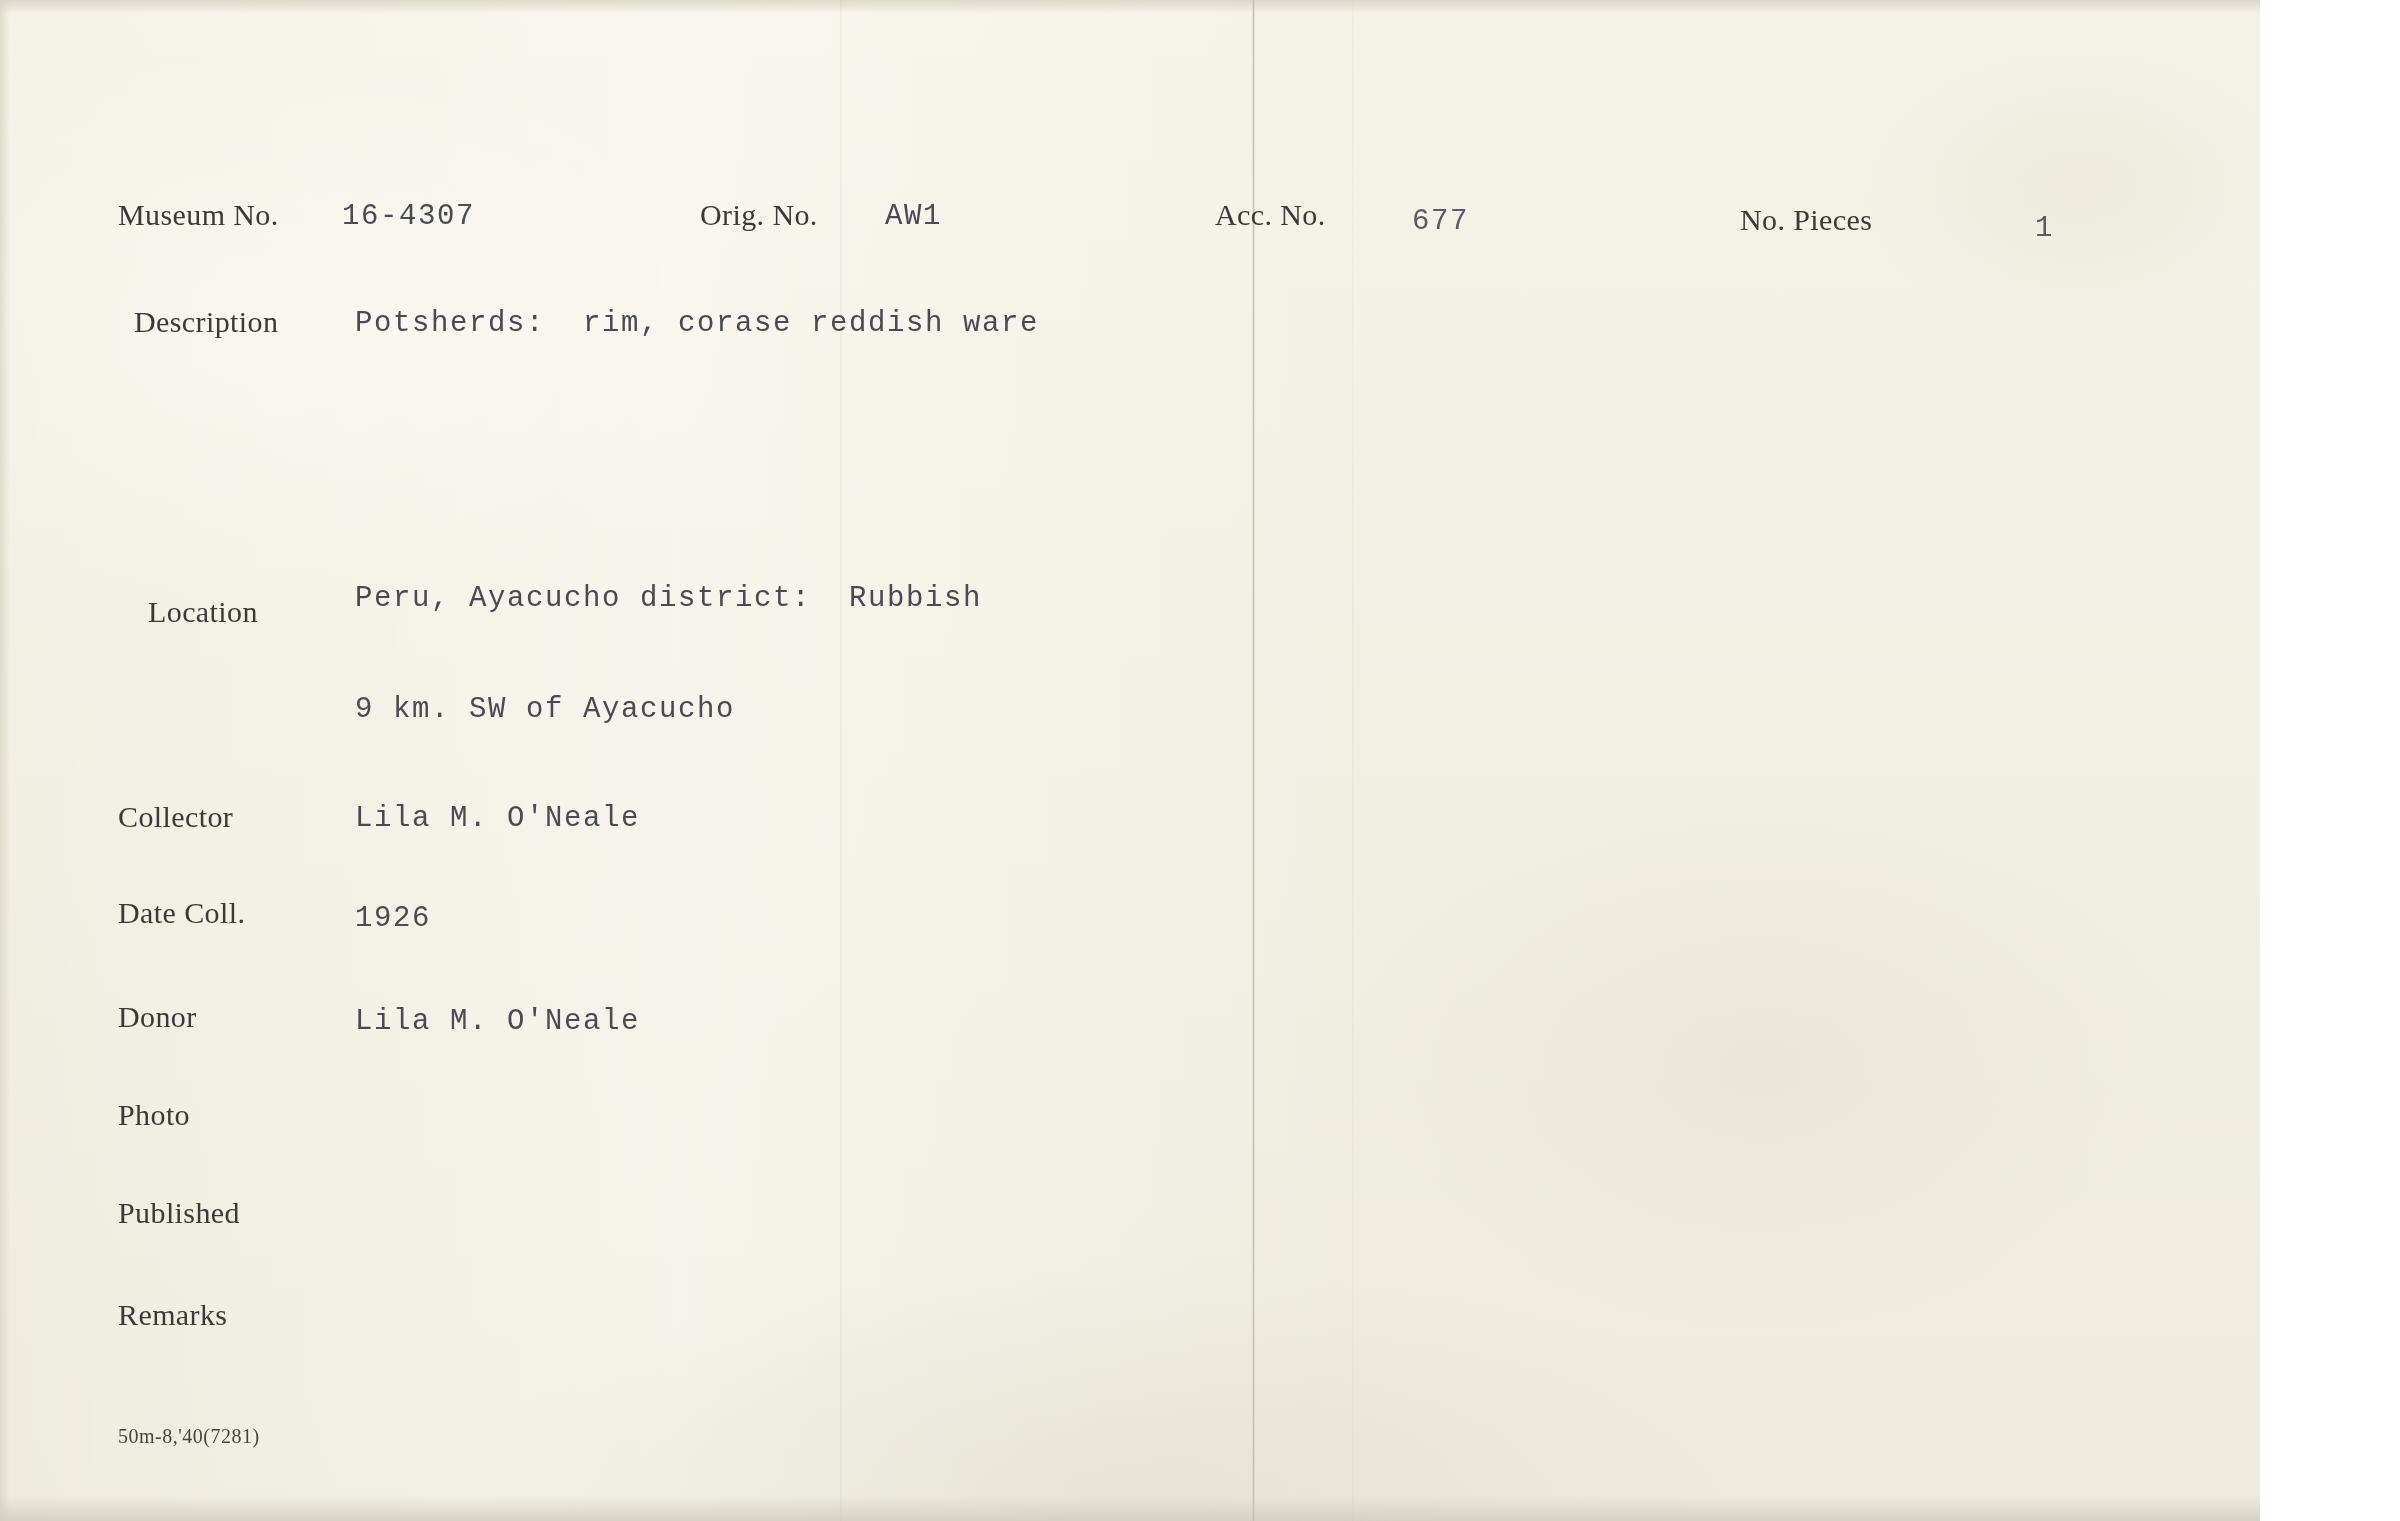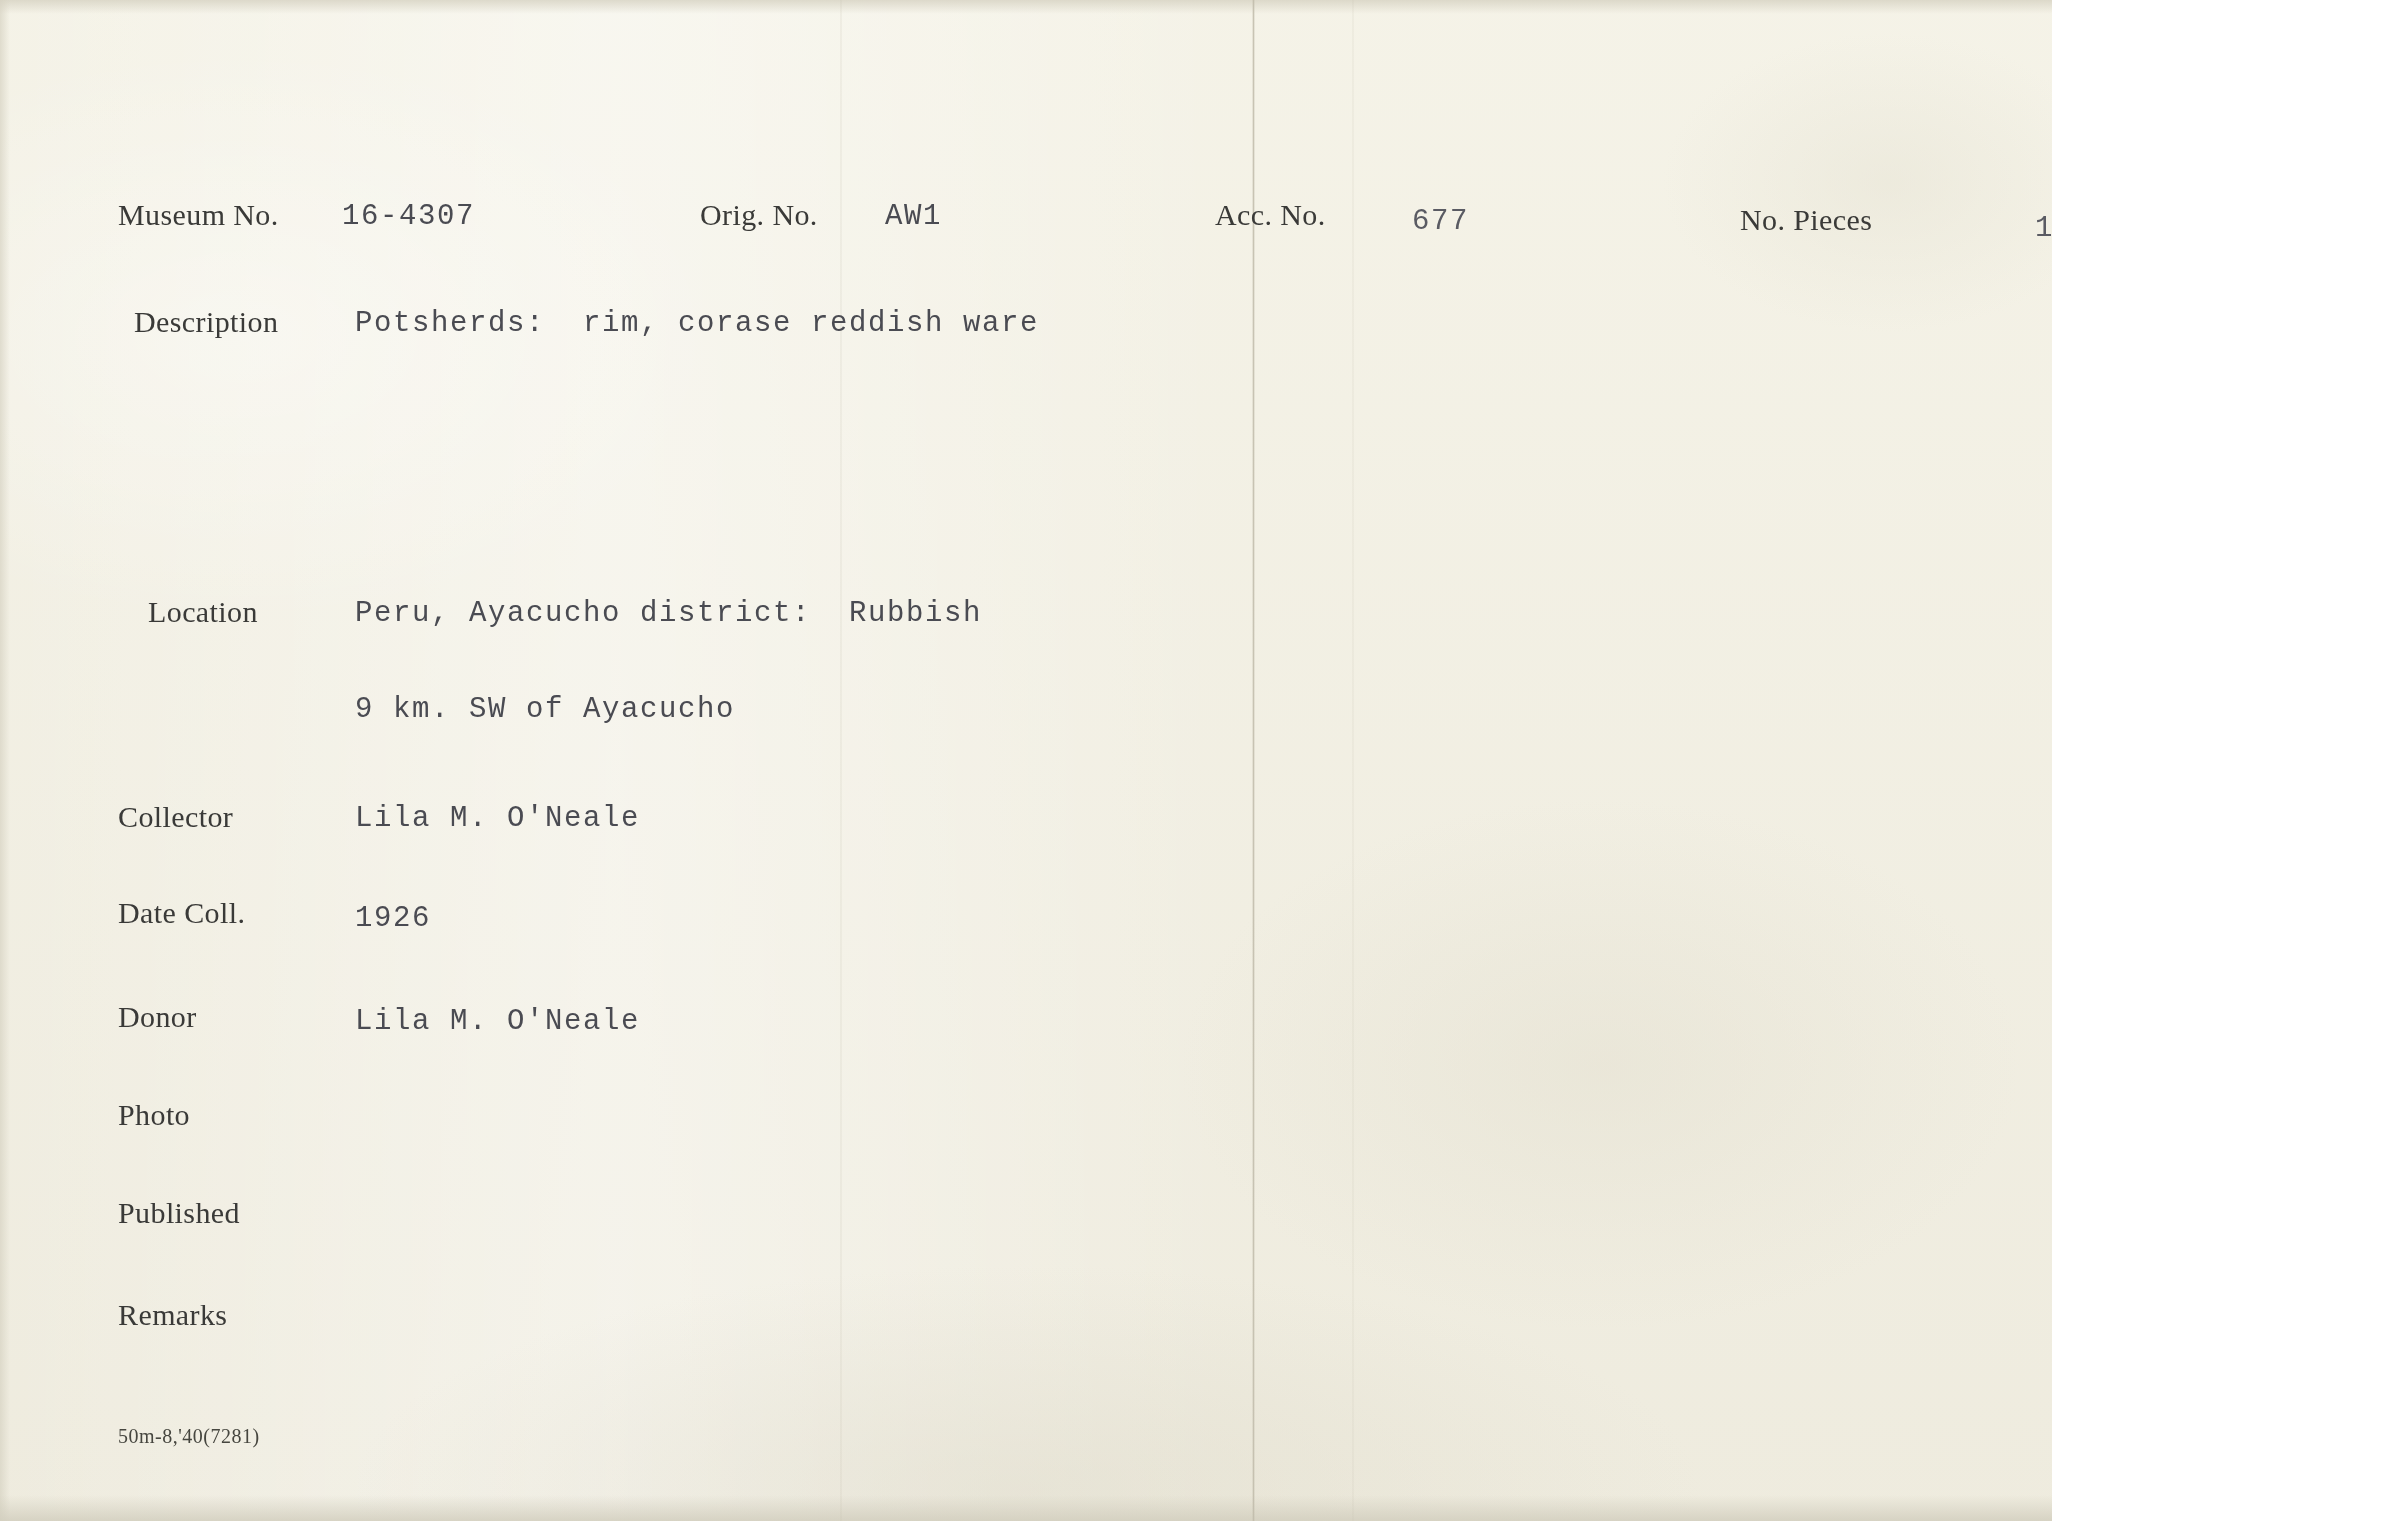--- a/index.html
+++ b/index.html
@@ -9,21 +9,21 @@
   }
   body {
     width: 2400px;
     height: 1521px;
     overflow: hidden;
     font-family: "Liberation Serif", serif;
   }
 
   #card {
     position: relative;
-    width: 2052px;
+    width: 2260px;
     height: 1521px;
     background: #f2efe2;
     background-image:
       linear-gradient(90deg, rgba(255,255,255,0.0) 0%, rgba(255,255,255,0.35) 30%, rgba(255,255,255,0.0) 60%),
       linear-gradient(180deg, rgba(245,243,232,0.9) 0%, rgba(238,235,222,0.9) 100%);
   }
 
   
   #card::before {
     content: "";
@@ -121,21 +121,21 @@
   <div class="label" style="left:1215px; top:198px;">Acc. No.</div>
   <div class="typed faint" style="left:1412px; top:198px;">677</div>
 
   <div class="label" style="left:1740px; top:203px;">No. Pieces</div>
   <div class="typed faint" style="left:2035px; top:205px;">1</div>
 
   <div class="label" style="left:118px; top:305px;margin-left:16px;">Description</div>
   <div class="typed" style="left:355px; top:300px;">Potsherds:  rim, corase reddish ware</div>
 
   <div class="label" style="left:118px; top:595px;margin-left:30px;">Location</div>
-  <div class="typed" style="left:355px; top:590px;">Peru, Ayacucho district:  Rubbish</div>
+  <div class="typed" style="left:355px; top:575px;">Peru, Ayacucho district:  Rubbish</div>
   <div class="typed" style="left:355px; top:686px;">9 km. SW of Ayacucho</div>
 
   <div class="label" style="left:118px; top:800px;">Collector</div>
   <div class="typed" style="left:355px; top:795px;">Lila M. O'Neale</div>
 
   <div class="label" style="left:118px; top:896px;">Date Coll.</div>
   <div class="typed" style="left:355px; top:895px;">1926</div>
 
   <div class="label" style="left:118px; top:1000px;">Donor</div>
   <div class="typed" style="left:355px; top:998px;">Lila M. O'Neale</div>

